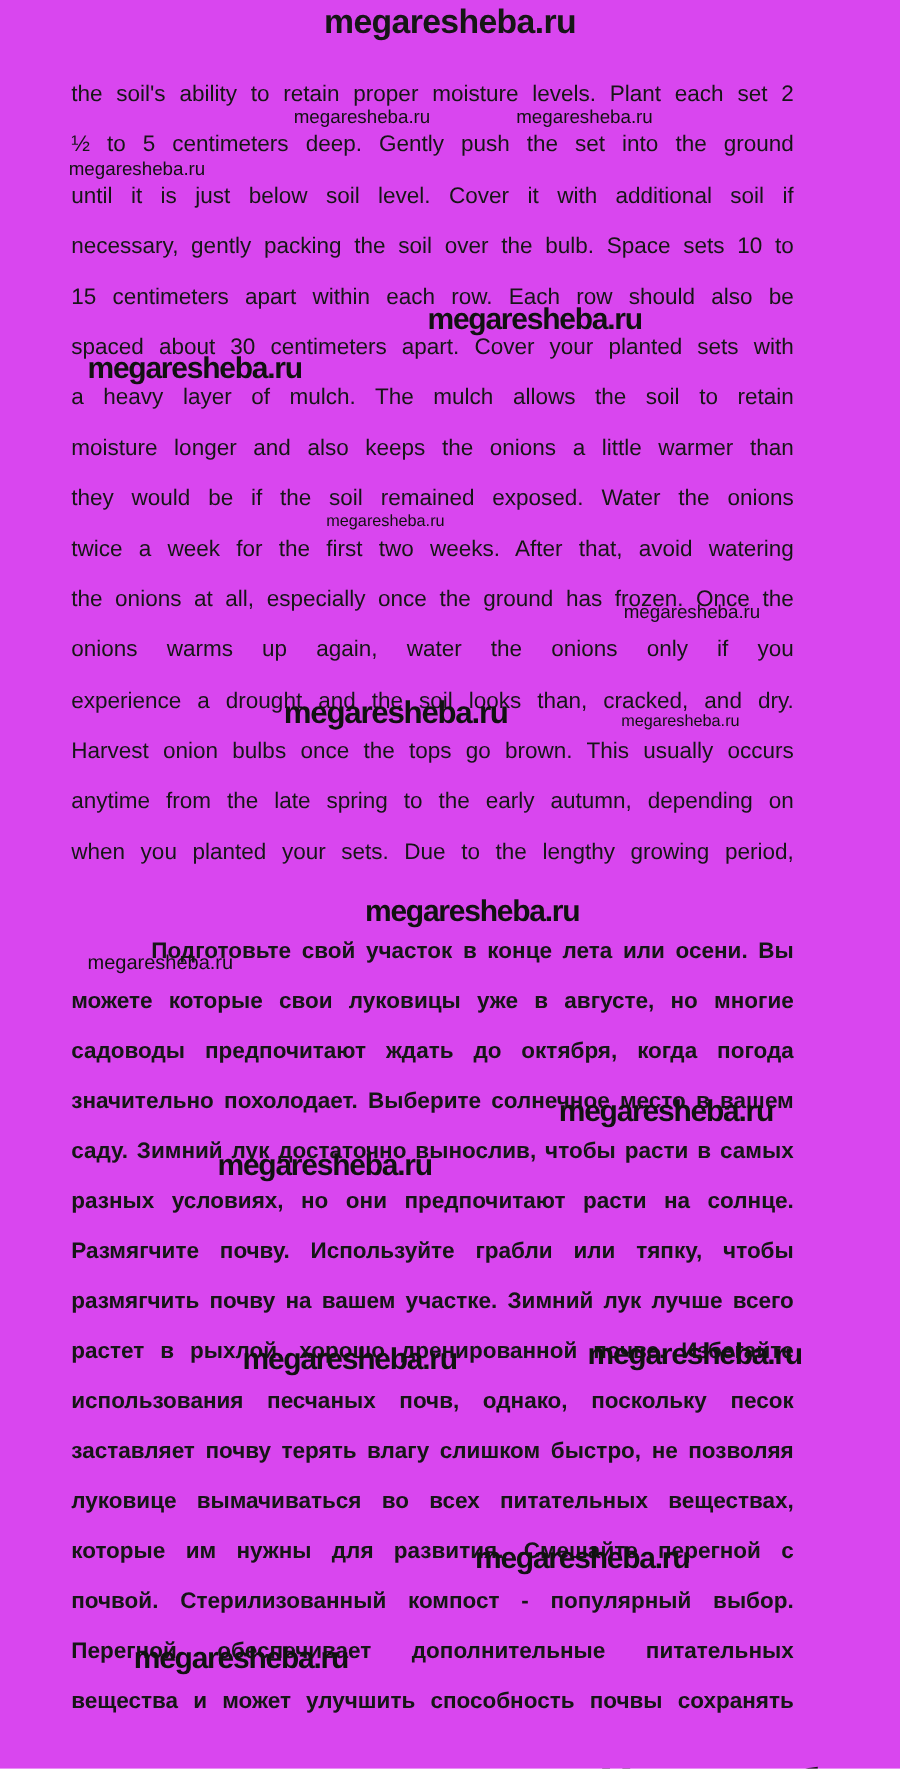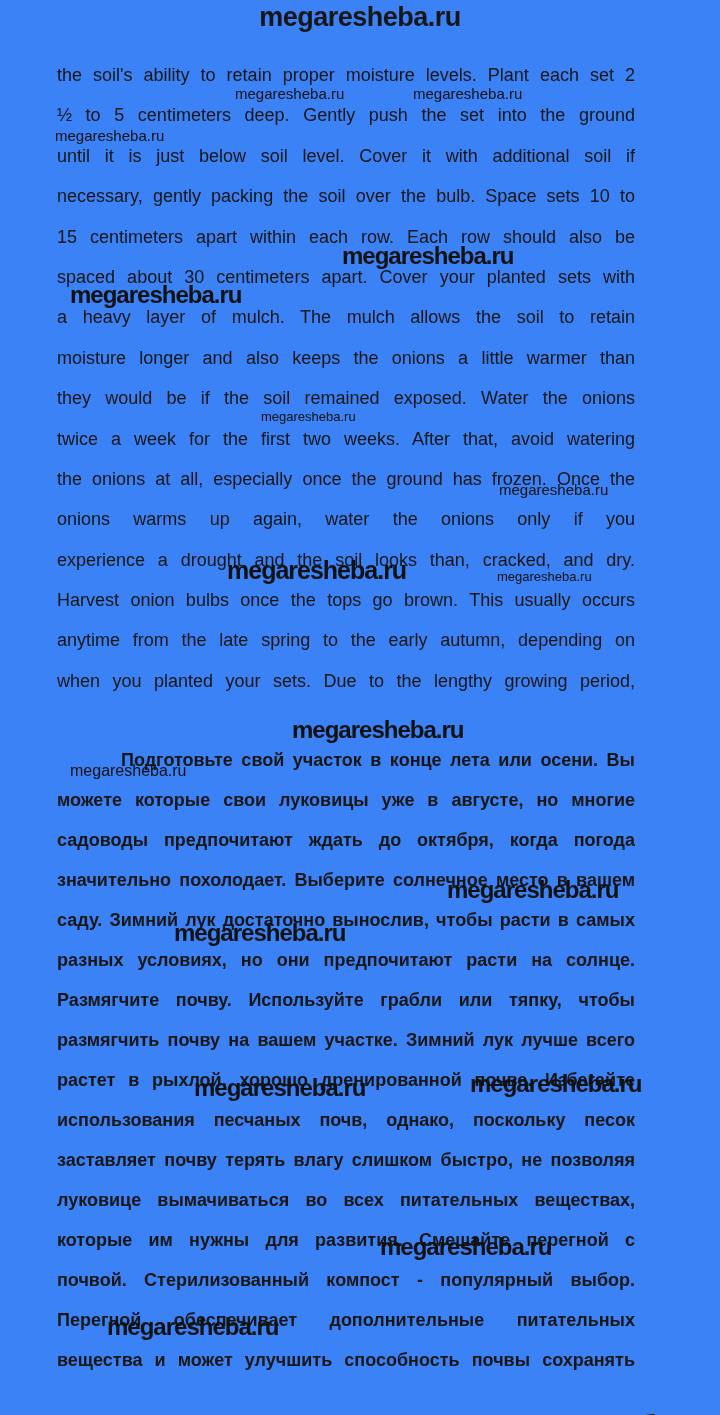--- a/index.html
+++ b/index.html
@@ -4,21 +4,21 @@
 <style>
   html, body {
     margin: 0;
     padding: 0;
     background: #ffffff;
   }
   .page {
     position: relative;
     width: 720px;
     height: 1415px;
-    background: #3b82f6;
+    background: #d946ef;
     font-family: "Liberation Sans", sans-serif;
     color: #161616;
     overflow: hidden;
   }
   .site-header {
     position: absolute;
     top: 2px;
     left: 0;
     width: 100%;
     text-align: center;

